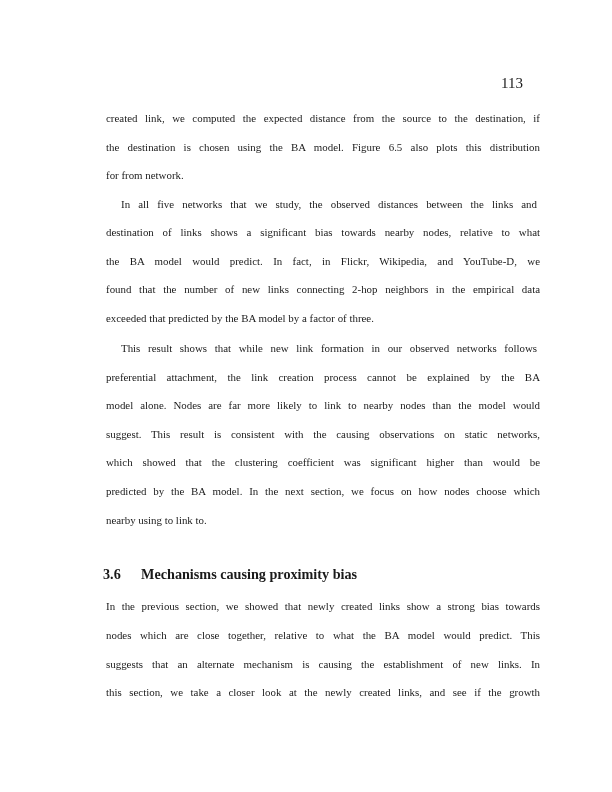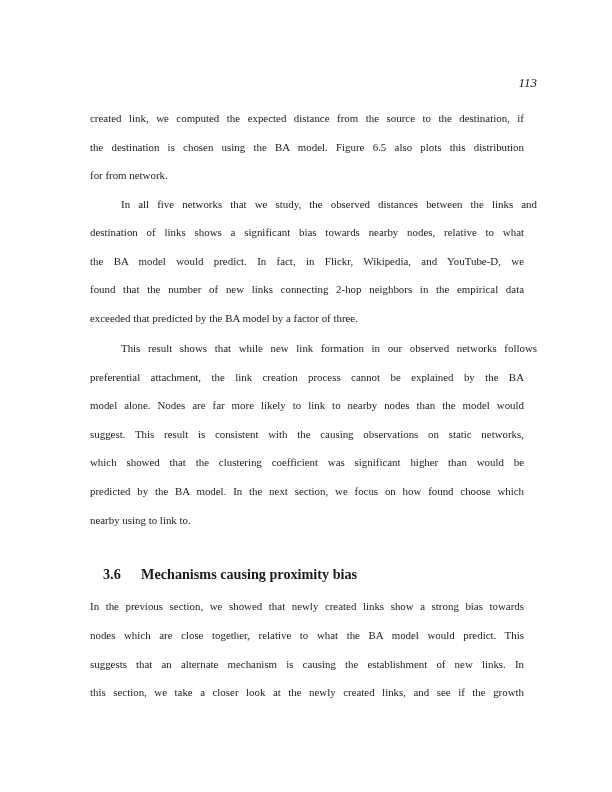--- a/index.html
+++ b/index.html
@@ -1,20 +1,20 @@
 <!DOCTYPE html>
 <html><head>
 <meta charset="utf-8">
 <style>
   html, body { margin: 0; padding: 0; background: #ffffff; }
   body { width: 612px; height: 792px; position: relative; overflow: hidden;
          font-family: "DejaVu Serif", "Liberation Serif", serif; color: #1a1a1a; }
-  .page-number { position: absolute; right: 75px; top: 75px; font-size: 13px;
-                 font-family: "Liberation Serif", serif; font-style: italic; }
-  .line { position: absolute; left: 90px; width: 434px; font-size: 10.9px;
+  .page-number { position: absolute; right: 89px; top: 75px; font-size: 15px;
+                 font-family: "Liberation Serif", serif; }
+  .line { position: absolute; left: 106px; width: 434px; font-size: 10.9px;
           font-family: "Liberation Serif", serif; white-space: nowrap;
           line-height: 14px; }
   .line.justify { text-align: justify; text-align-last: justify; }
   .line.indent { left: 121px; width: 416px; }
   .heading { position: absolute; left: 103px; top: 566px; font-size: 14.2px; font-weight: bold;
              font-family: "Liberation Serif", serif; white-space: nowrap; }
   .heading .num { display: inline-block; width: 38px; }
 </style>
 </head>
 <body>
@@ -34,21 +34,21 @@
   <div class="line justify" style="top:282px">found that the number of new links connecting 2-hop neighbors in the empirical data</div>
   <div class="line" style="top:311px">exceeded that predicted by the BA model by a factor of three.</div>
 </div>
 
 <div>
   <div class="line justify indent" style="top:341px">This result shows that while new link formation in our observed networks follows</div>
   <div class="line justify" style="top:370px">preferential attachment, the link creation process cannot be explained by the BA</div>
   <div class="line justify" style="top:398px">model alone. Nodes are far more likely to link to nearby nodes than the model would</div>
   <div class="line justify" style="top:427px">suggest.  This result is consistent with the causing observations on static networks,</div>
   <div class="line justify" style="top:455px">which showed that the clustering coefficient was significant higher than would be</div>
-  <div class="line justify" style="top:484px">predicted by the BA model. In the next section, we focus on how found choose which</div>
+  <div class="line justify" style="top:484px">predicted by the BA model. In the next section, we focus on how nodes choose which</div>
   <div class="line" style="top:513px">nearby using to link to.</div>
 </div>
 
 <div class="heading">
   <span class="num">3.6</span><span>Mechanisms causing proximity bias</span>
 </div>
 
 <div>
   <div class="line justify" style="top:599px">In the previous section, we showed that newly created links show a strong bias towards</div>
   <div class="line justify" style="top:628px">nodes which are close together, relative to what the BA model would predict.  This</div>

